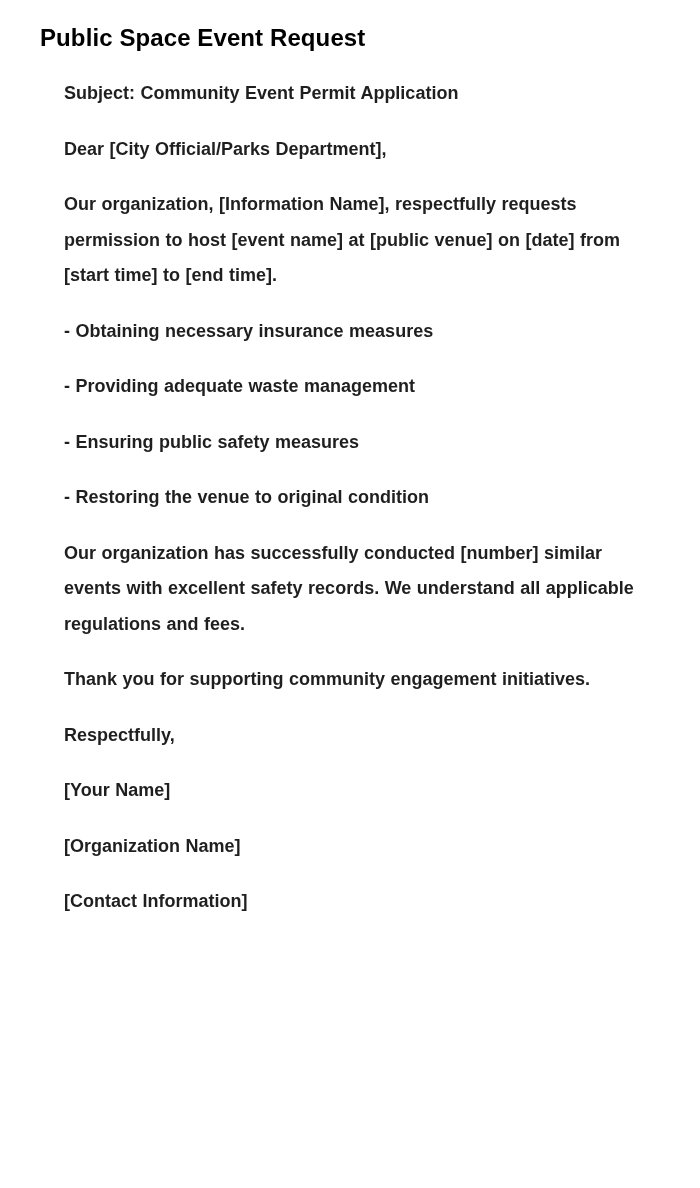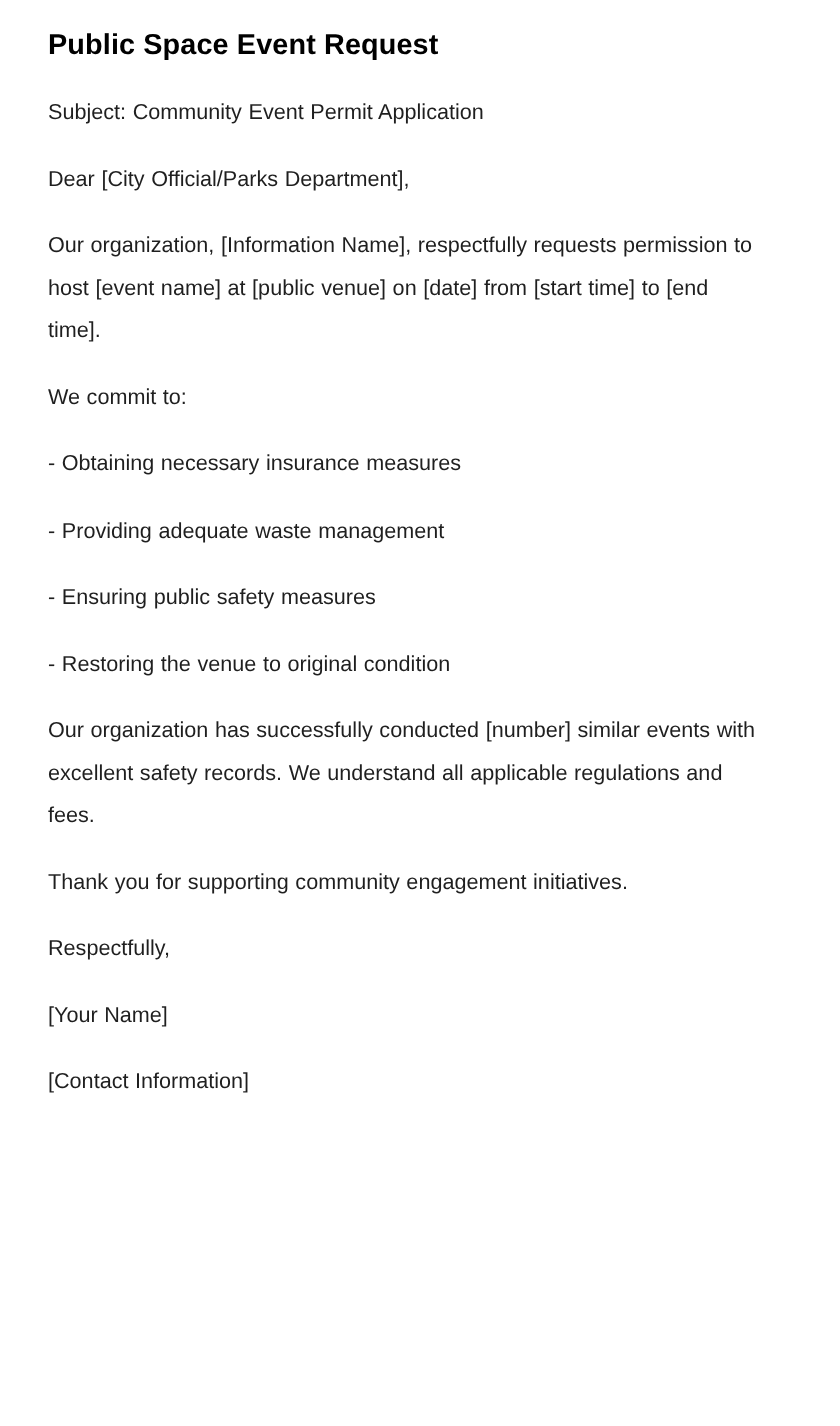--- a/index.html
+++ b/index.html
@@ -18,41 +18,42 @@
   .doc-title {
     font-size: 24px;
     font-weight: 700;
     color: #000000;
     line-height: 32px;
     letter-spacing: 0.1px;
     margin-bottom: 22px;
   }
   .doc-paragraph {
     font-size: 18px;
-    font-weight: 400;
+    font-weight: 700;
     color: #1f1f1f;
     line-height: 35.5px;
     max-width: 592px;
     margin-bottom: 20px;
     letter-spacing: 0;
     word-spacing: 0.5px;
+    margin-left: 24px;
   }
 </style>
 </head>
 <body>
 
 <div class="page">
   <h1 class="doc-title">Public Space Event Request</h1>
 
   <p class="doc-paragraph">Subject: Community Event Permit Application</p>
   <p class="doc-paragraph">Dear [City Official/Parks Department],</p>
   <p class="doc-paragraph">Our organization, [Information Name], respectfully requests permission to host [event name] at [public venue] on [date] from [start time] to [end time].</p>
-  <p class="doc-paragraph">We commit to:</p>
   <p class="doc-paragraph">- Obtaining necessary insurance measures</p>
   <p class="doc-paragraph">- Providing adequate waste management</p>
   <p class="doc-paragraph">- Ensuring public safety measures</p>
   <p class="doc-paragraph">- Restoring the venue to original condition</p>
   <p class="doc-paragraph">Our organization has successfully conducted [number] similar events with excellent safety records. We understand all applicable regulations and fees.</p>
   <p class="doc-paragraph">Thank you for supporting community engagement initiatives.</p>
   <p class="doc-paragraph">Respectfully,</p>
   <p class="doc-paragraph">[Your Name]</p>
+  <p class="doc-paragraph">[Organization Name]</p>
   <p class="doc-paragraph">[Contact Information]</p>
 </div>
 
 </body></html>

